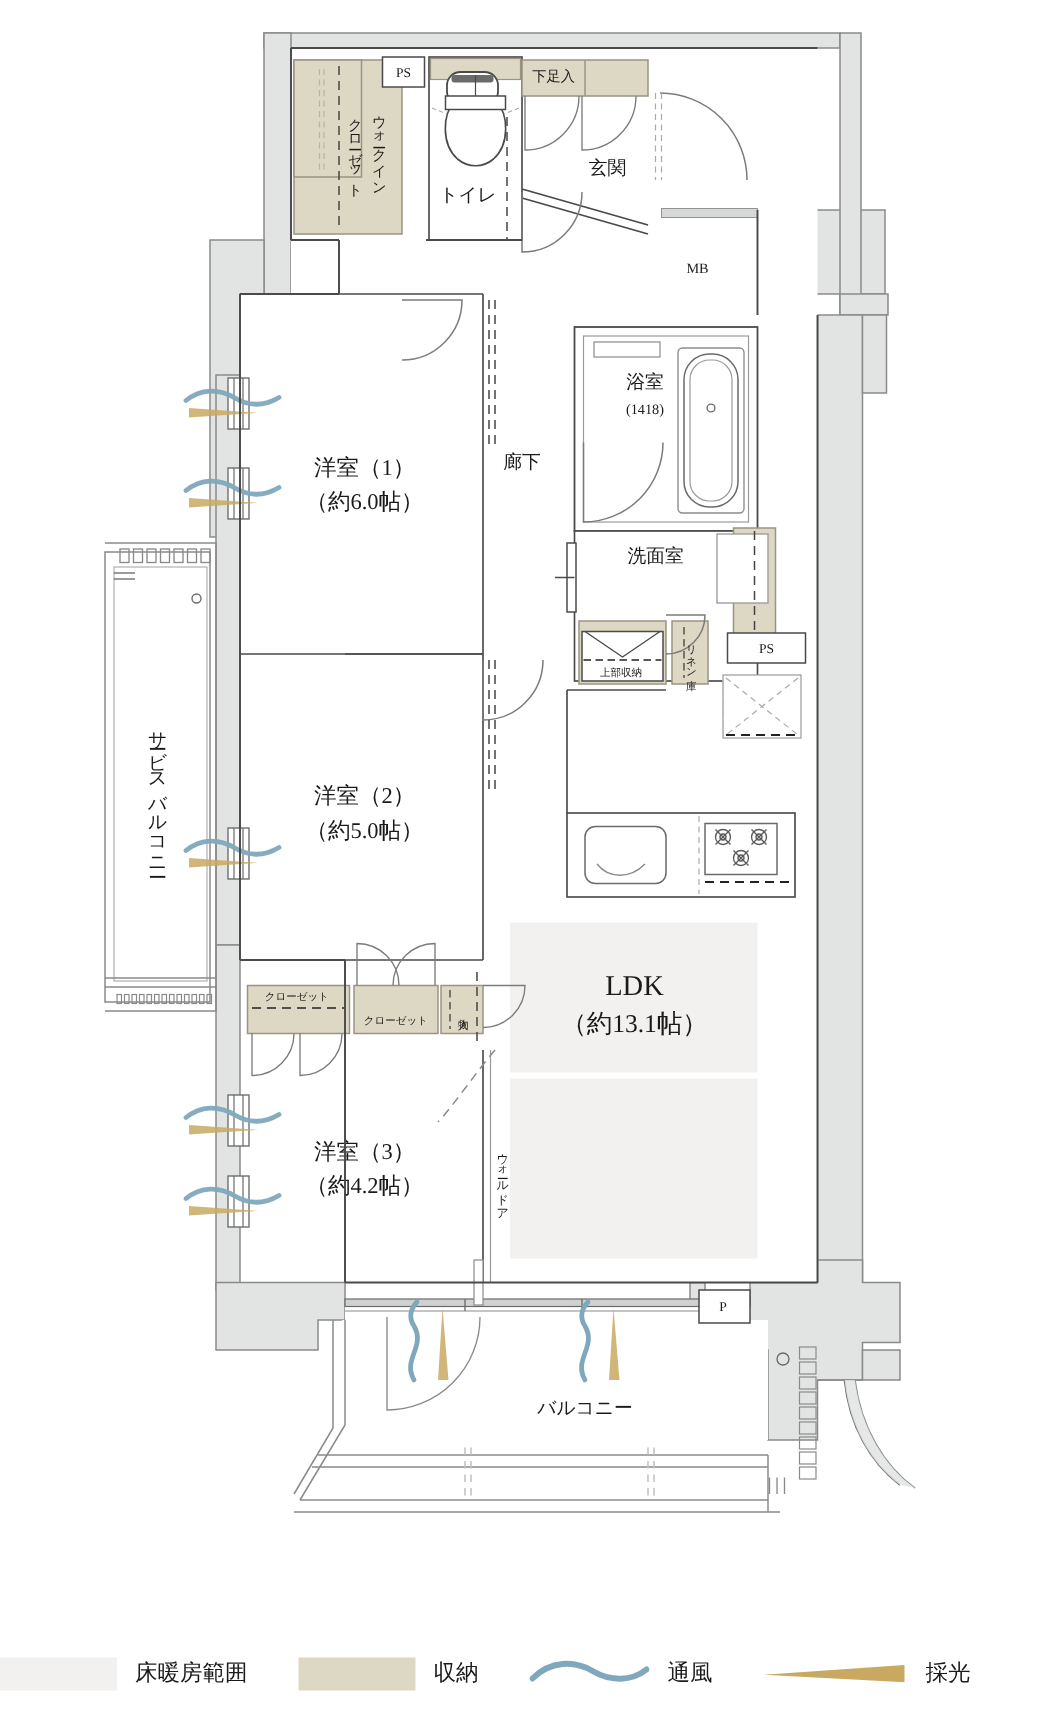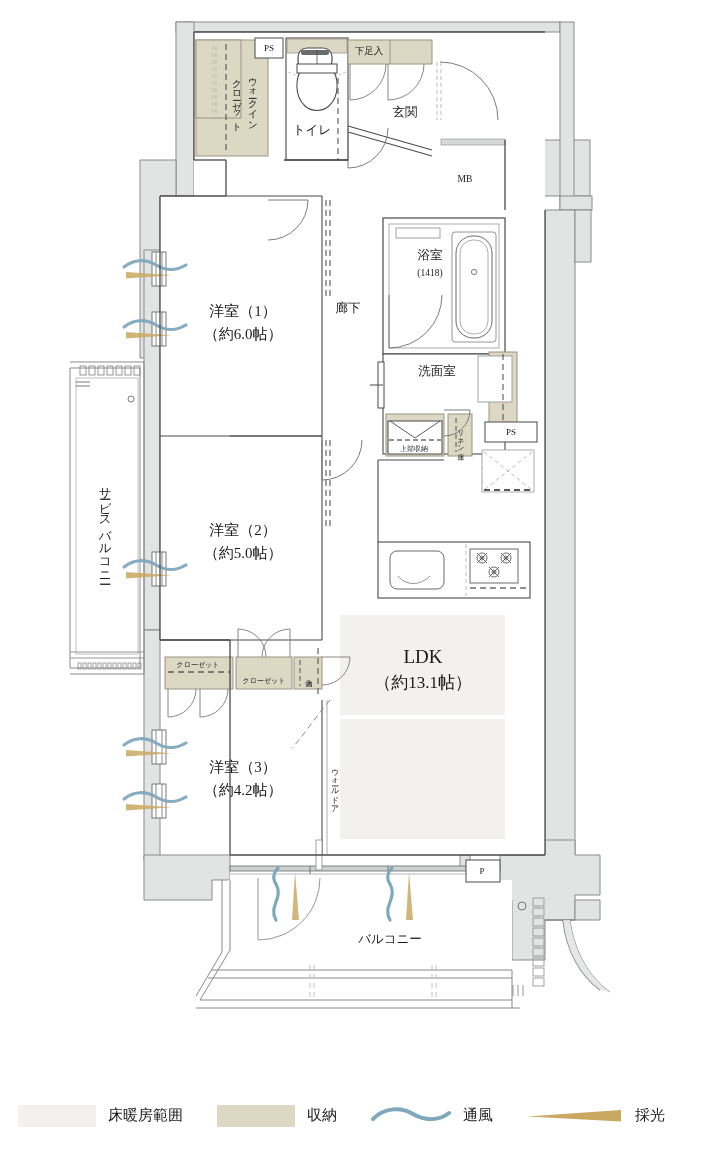--- a/index.html
+++ b/index.html
@@ -15,21 +15,21 @@
        fill:#1a1a1a;text-anchor:middle;dominant-baseline:middle;}
   .lbl-big{font-size:15px;}
   .lbl-med{font-size:12.5px;}
   .lbl-sm{font-size:9.5px;}
   .lbl-xs{font-size:8px;}
   .lbl-tiny{font-size:7px;}
   .lbl-ps{font-size:9px;font-family:"Liberation Serif",serif;}
 
   .vtxt{writing-mode:vertical-rl;text-orientation:upright;}
 
-  .legend-row{display:flex;align-items:center;height:71px;padding-left:18px;box-sizing:border-box;}
+  .legend-row{display:flex;align-items:center;height:71px;box-sizing:border-box;}
   .sw{width:78px;height:22px;display:inline-block;}
   .lg-label{font-size:15px;margin-left:12px;margin-right:34px;white-space:nowrap;
             font-family:"Liberation Serif","DejaVu Serif",serif;}
   .lg-wave{width:80px;height:22px;display:inline-block;}
   .lg-light{width:96px;height:14px;display:inline-block;}
 </style>
 </head>
 <body>
 
 <div id="plan">

